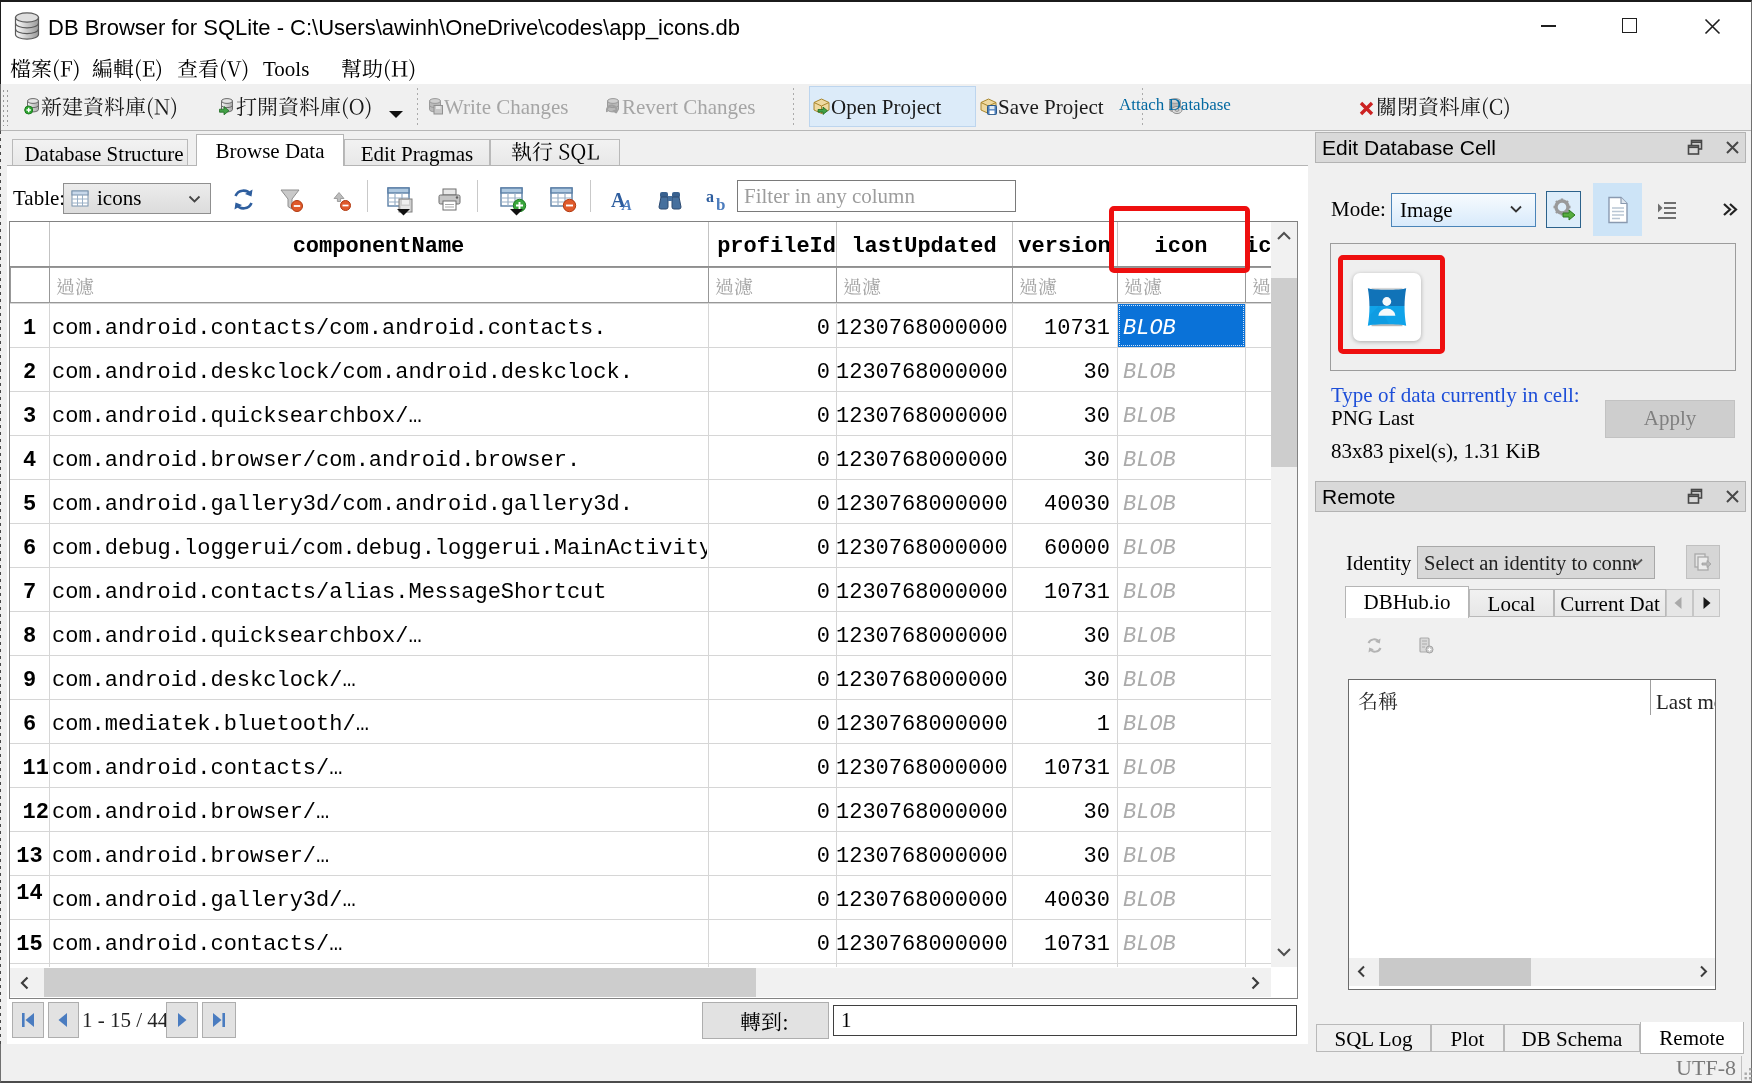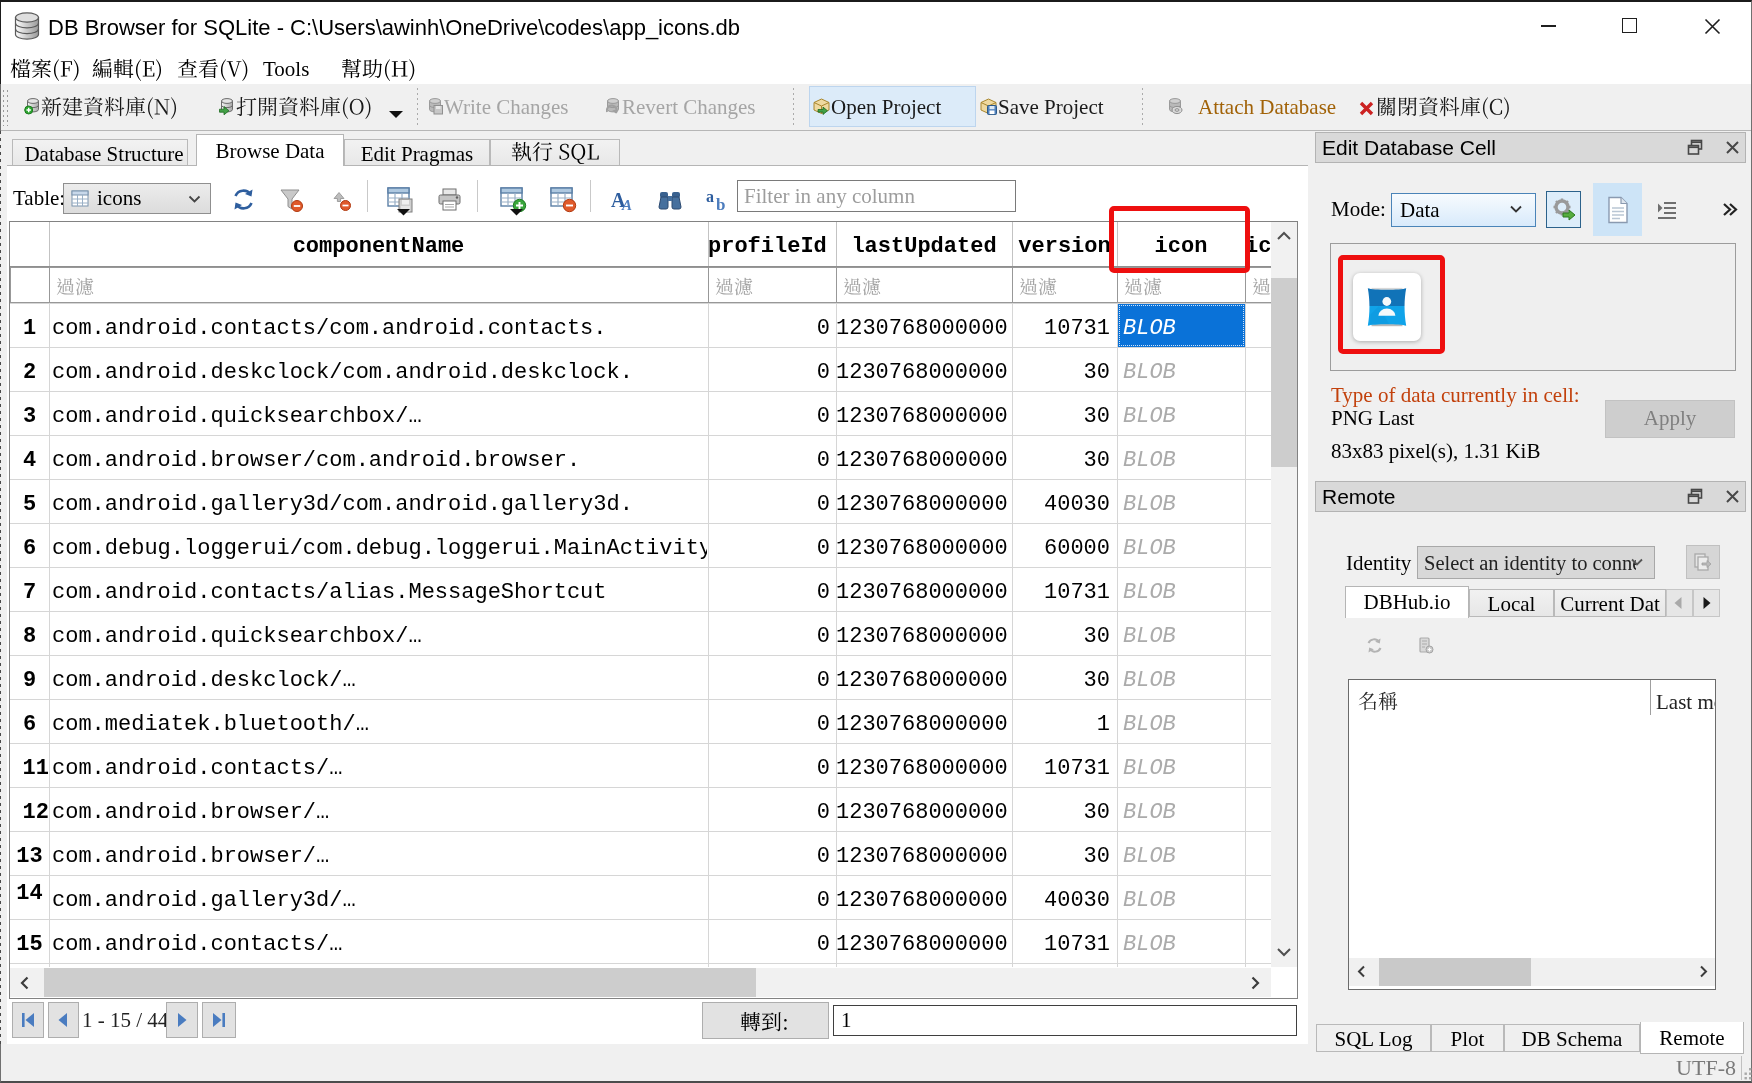--- a/index.html
+++ b/index.html
@@ -135,21 +135,21 @@
         <stop offset="0" stop-color="#f4f4f4"></stop>
         <stop offset="1" stop-color="#a8a8a8"></stop>
       </linearGradient>
     </defs>
     <path d="M3.5 4 v8.5 a5.5 2.4 0 0 0 11 0 V4 Z" fill="#b9b9b9" stroke="#9a9a9a"></path>
     <ellipse cx="9" cy="4" rx="5.5" ry="2.4" fill="#d0d0d0" stroke="#9a9a9a"></ellipse>
     <path d="M3.5 8.2 a5.5 2.4 0 0 0 11 0" fill="none" stroke="#9a9a9a"></path>
     <ellipse cx="11" cy="13" rx="5" ry="3.6" fill="#d9d9d9" stroke="#8f8f8f"></ellipse>
     <ellipse cx="11" cy="13" rx="2" ry="1.3" fill="none" stroke="#8f8f8f"></ellipse>
   </svg>
-<div class="abs ser" style="left:1198px;top:95px;font-size:21px;color:#a16207">Attach Database</div>
+<div class="abs ser" style="left:1119px;top:95px;font-size:17px;color:#0369a1">Attach Database</div>
 <svg class="abs" style="left:1358px;top:100px" width="17" height="17" viewBox="0 0 17 17">
     <path d="M3 3 L14 14 M14 3 L3 14" stroke="#cc2222" stroke-width="3.4"></path>
   </svg>
 <svg width="136" height="24" style="position:absolute;left:1376.0px;top:95.5px" viewBox="0 0 136 24">
     <path transform="translate(0,18.48)" d="M12.936 -11.046000000000001 12.957 -11.319H17.367V-0.7140000000000001C17.367 -0.378 17.241 -0.231 16.8 -0.231C16.338 -0.231 13.902000000000001 -0.399 13.902000000000001 -0.399V-0.084C14.952000000000002 0.042 15.540000000000001 0.252 15.897 0.462C16.191000000000003 0.672 16.338 1.05 16.401 1.449C18.438000000000002 1.26 18.669 0.525 18.669 -0.546V-15.435C19.089000000000002 -15.498000000000001 19.446 -15.666 19.593 -15.834000000000001L17.85 -17.157L17.157 -16.296H13.062000000000001L11.676 -16.926000000000002V-10.647H11.865C12.096 -10.647 12.306000000000001 -10.689 12.495000000000001 -10.773000000000001C12.012 -10.017000000000001 11.214 -8.967 10.521 -8.568000000000001C10.416 -8.547 10.185 -8.484 10.185 -8.484L10.689 -7.266C10.815000000000001 -7.308000000000001 10.941 -7.413 11.067 -7.602L12.894 -7.938000000000001C12.201 -7.266 11.466000000000001 -6.615 10.773000000000001 -6.237C10.647 -6.174 10.374 -6.132000000000001 10.374 -6.132000000000001L10.899000000000001 -4.956C11.025 -4.998 11.151000000000002 -5.082000000000001 11.256 -5.271C12.705 -5.502000000000001 14.217 -5.838 15.204 -6.048C15.351 -5.7330000000000005 15.456000000000001 -5.397 15.498000000000001 -5.103000000000001C16.380000000000003 -4.347 17.304000000000002 -6.1530000000000005 14.658000000000001 -7.581L14.385000000000002 -7.434C14.595 -7.182 14.826 -6.846 15.015 -6.489000000000001L11.844000000000001 -6.1530000000000005C13.146 -6.993 14.511000000000001 -8.106 15.33 -8.946C15.771 -8.799000000000001 16.044 -8.946 16.17 -9.093L14.805000000000001 -10.122C14.49 -9.702 14.007000000000001 -9.093 13.440000000000001 -8.484L11.445 -8.4C12.159 -8.904 12.894 -9.534 13.398000000000001 -10.038C13.839 -9.933 14.112 -10.101 14.217 -10.269ZM7.077000000000001 -4.704000000000001 5.25 -4.9350000000000005V-2.7510000000000003C4.956 -2.625 4.641 -2.4570000000000003 4.473 -2.31L5.985 -1.302L6.531000000000001 -1.995H8.484C8.148 -0.882 7.119000000000001 0.168 4.599 0.882L4.809 1.197C8.925 0.273 9.723 -1.407 9.765 -3.024V-4.347C10.248000000000001 -4.41 10.395000000000001 -4.599 10.437000000000001 -4.851L8.631 -5.04V-3.0450000000000004L8.610000000000001 -2.604H6.363V-4.179C6.825 -4.263 7.035 -4.431 7.077000000000001 -4.704000000000001ZM3.3600000000000003 1.113V-11.319H7.245C6.846 -10.626000000000001 5.859 -9.135 4.998 -8.589C4.872 -8.547 4.641 -8.484 4.641 -8.484L5.166 -7.287000000000001C5.271 -7.329000000000001 5.418 -7.434 5.523000000000001 -7.623L7.182 -7.917000000000001C6.489000000000001 -7.224 5.712000000000001 -6.594 5.019 -6.195C4.893000000000001 -6.1530000000000005 4.62 -6.090000000000001 4.62 -6.090000000000001L5.103000000000001 -4.914000000000001C5.187 -4.956 5.292000000000001 -5.019 5.397 -5.1240000000000006C6.804 -5.397 8.295 -5.7540000000000004 9.24 -5.964C9.345 -5.712000000000001 9.408000000000001 -5.46 9.450000000000001 -5.25C10.332 -4.494000000000001 11.235000000000001 -6.279000000000001 8.631 -7.623L8.358 -7.476000000000001C8.610000000000001 -7.182 8.862 -6.783 9.072000000000001 -6.363L6.006 -6.069C7.434 -6.972 8.925 -8.211 9.828000000000001 -9.114C10.248000000000001 -8.967 10.521 -9.114 10.647 -9.282L9.282 -10.290000000000001C8.946 -9.828000000000001 8.4 -9.177000000000001 7.791 -8.526L5.859 -8.421000000000001C6.636 -8.967 7.413 -9.66 7.938000000000001 -10.206000000000001C8.358 -10.101 8.631 -10.269 8.736 -10.437000000000001L8.421000000000001 -10.626000000000001C8.799000000000001 -10.71 9.219000000000001 -10.92 9.24 -11.046000000000001V-15.498000000000001C9.597000000000001 -15.561000000000002 9.933 -15.708 10.059000000000001 -15.855L8.484 -17.073L7.791 -16.296H3.4650000000000003L2.079 -16.989V1.617H2.31C2.9400000000000004 1.617 3.3600000000000003 1.2810000000000001 3.3600000000000003 1.113ZM12.999 -4.809 11.067 -5.019V1.0290000000000001H11.277000000000001C11.718 1.0290000000000001 12.201 0.777 12.201 0.63V-2.079H14.616000000000001V-0.9870000000000001H14.826C15.246 -0.9870000000000001 15.708 -1.239 15.708 -1.365V-4.032C16.233 -4.1160000000000005 16.422 -4.284000000000001 16.464000000000002 -4.599L14.616000000000001 -4.788V-2.709H12.201V-4.242C12.747000000000002 -4.305000000000001 12.957 -4.515000000000001 12.999 -4.809ZM7.308000000000001 -11.319H7.98V-10.899000000000001ZM17.367 -11.949000000000002H12.957V-13.545000000000002H17.367ZM17.367 -14.154000000000002H12.957V-15.666H17.367ZM7.98 -11.928H3.3600000000000003V-13.545000000000002H7.98ZM7.98 -14.154000000000002H3.3600000000000003V-15.666H7.98Z M31.857 -9.24 31.899 -6.888000000000001H25.998L26.145 -6.300000000000001H30.975C29.82 -4.242 27.993000000000002 -2.3520000000000003 25.704 -1.008L25.914 -0.6930000000000001C28.413 -1.806 30.492 -3.3810000000000002 31.92 -5.3340000000000005L31.983 -1.155C31.983 -0.903 31.92 -0.8190000000000001 31.584000000000003 -0.8190000000000001C31.206000000000003 -0.8190000000000001 29.4 -0.9450000000000001 29.4 -0.9450000000000001V-0.651C30.282 -0.546 30.765 -0.336 30.996000000000002 -0.063C31.227 0.189 31.332 0.609 31.332 1.008C33.033 0.8190000000000001 33.285 -0.042 33.264 -1.1340000000000001L33.18 -6.300000000000001H36.645C36.939 -6.300000000000001 37.107 -6.384 37.17 -6.615C36.582 -7.224 35.574 -8.022 35.574 -8.022L34.734 -6.888000000000001H33.159L33.138 -8.463000000000001C33.663 -8.547 33.831 -8.757 33.894 -9.051ZM28.812 -15.624V-13.608H24.423000000000002V-15.624ZM23.079 -16.233V1.6380000000000001H23.31C23.961 1.6380000000000001 24.423000000000002 1.2810000000000001 24.423000000000002 1.0710000000000002V-10.290000000000001H28.812V-9.324H29.001C29.442 -9.324 30.114 -9.639000000000001 30.134999999999998 -9.765V-15.435C30.471 -15.498000000000001 30.786 -15.666 30.912 -15.813L29.337 -17.01L28.602 -16.233H24.528L23.079 -16.947000000000003ZM24.423000000000002 -12.999H28.812V-10.899000000000001H24.423000000000002ZM38.535 -15.624V-13.608H33.957V-15.624ZM32.634 -16.233V-9.555H32.823C33.39 -9.555 33.957 -9.870000000000001 33.957 -9.996V-10.290000000000001H38.535V-0.5670000000000001C38.535 -0.231 38.43 -0.10500000000000001 38.031000000000006 -0.10500000000000001C37.59 -0.10500000000000001 35.469 -0.273 35.469 -0.273V0.063C36.414 0.21000000000000002 36.918 0.378 37.254000000000005 0.609C37.527 0.8190000000000001 37.653000000000006 1.197 37.716 1.6380000000000001C39.69 1.4280000000000002 39.879000000000005 0.7140000000000001 39.879000000000005 -0.399V-15.351C40.32 -15.435 40.656000000000006 -15.624 40.803 -15.792000000000002L39.039 -17.136000000000003L38.325 -16.233H34.062L32.634 -16.884ZM33.957 -12.999H38.535V-10.899000000000001H33.957Z M48.72 -12.726 47.775 -11.508000000000001H43.155L43.323 -10.878H49.917C50.211 -10.878 50.421 -10.983 50.463 -11.214C49.791 -11.865 48.72 -12.726 48.72 -12.726ZM48.069 -16.821 47.124 -15.624H43.722L43.89 -14.994000000000002H49.266C49.539 -14.994000000000002 49.749 -15.099 49.812 -15.33C49.14 -15.96 48.069 -16.821 48.069 -16.821ZM53.823 -1.344 53.718 -0.9660000000000001C56.49 -0.315 58.506 0.651 59.703 1.512C61.32 2.604 63.693 -0.525 53.823 -1.344ZM51.891 -0.462 50.147999999999996 -1.743C48.741 -0.672 45.843 0.672 43.302 1.365L43.407 1.7220000000000002C46.179 1.344 49.119 0.462 50.883 -0.399C51.387 -0.252 51.744 -0.273 51.891 -0.462ZM47.502 -2.604V-4.1160000000000005H57.54V-2.604ZM46.158 -9.723V-0.756H46.368C47.082 -0.756 47.502 -1.0710000000000002 47.502 -1.1760000000000002V-1.9740000000000002H57.54V-1.1760000000000002H57.771C58.400999999999996 -1.1760000000000002 58.947 -1.4700000000000002 58.947 -1.554V-8.337C59.388000000000005 -8.4 59.598 -8.505 59.745000000000005 -8.673L58.17 -9.891L57.477000000000004 -9.051H47.754ZM47.502 -4.746V-6.237H57.54V-4.746ZM47.502 -6.846V-8.421000000000001H57.54V-6.846ZM56.511 -14.49 54.453 -14.721C54.264 -12.852 53.528999999999996 -11.235000000000001 48.825 -9.765L49.035 -9.366000000000001C53.361000000000004 -10.353 54.852000000000004 -11.592 55.461 -12.873000000000001C56.154 -11.55 57.603 -10.122 60.858000000000004 -9.408000000000001C60.942 -10.143 61.362 -10.332 62.034000000000006 -10.437000000000001V-10.689C58.212 -11.298 56.427 -12.327 55.671 -13.440000000000001L55.797 -13.965000000000002C56.259 -14.007000000000001 56.469 -14.238000000000001 56.511 -14.49ZM54.39 -17.304000000000002 52.143 -17.724C51.681 -15.96 50.673 -13.923 49.455 -12.747000000000002L49.707 -12.537C50.799 -13.188 51.765 -14.154000000000002 52.521 -15.183000000000002H58.8C58.527 -14.469000000000001 58.149 -13.566 57.855000000000004 -13.020000000000001L58.149 -12.852C58.842 -13.398000000000001 59.829 -14.322000000000001 60.333 -14.973C60.732 -14.994000000000002 60.984 -15.036000000000001 61.152 -15.162L59.619 -16.632L58.778999999999996 -15.792000000000002H52.941C53.214 -16.191000000000003 53.445 -16.59 53.634 -16.968C54.159 -16.989 54.327 -17.073 54.39 -17.304000000000002Z M73.269 -10.563 73.059 -10.374C74.172 -9.66 75.495 -8.316 75.873 -7.203C77.406 -6.258 78.309 -9.471 73.269 -10.563ZM74.06700000000001 -15.687000000000001 73.878 -15.498000000000001C74.886 -14.763000000000002 76.104 -13.461 76.461 -12.369000000000002C77.973 -11.466000000000001 78.897 -14.553 74.06700000000001 -15.687000000000001ZM73.311 -15.540000000000001 71.379 -16.254C70.875 -14.511000000000001 70.224 -12.474 69.72 -11.193000000000001L70.077 -11.025C70.896 -12.138 71.82 -13.776000000000002 72.534 -15.183000000000002C72.975 -15.162 73.227 -15.33 73.311 -15.540000000000001ZM69.762 -8.232000000000001 69.489 -8.106C70.182 -6.909000000000001 71.001 -5.04 71.08500000000001 -3.633C72.429 -2.394 73.71000000000001 -5.439 69.762 -8.232000000000001ZM64.659 -16.002000000000002 64.344 -15.897C64.974 -14.616000000000001 65.751 -12.684000000000001 65.856 -11.256C67.095 -10.059000000000001 68.334 -12.915000000000001 64.659 -16.002000000000002ZM80.976 -17.220000000000002 78.918 -17.451V-5.376L72.849 -4.305000000000001L73.122 -3.7380000000000004L78.918 -4.767V1.659H79.17C79.674 1.659 80.22 1.3230000000000002 80.22 1.113V-5.019L82.845 -5.481000000000001C83.09700000000001 -5.502000000000001 83.286 -5.67 83.286 -5.901000000000001C82.67699999999999 -6.468 81.69 -7.287000000000001 81.69 -7.287000000000001L80.87100000000001 -5.7330000000000005L80.22 -5.607V-16.632C80.766 -16.716 80.913 -16.926000000000002 80.976 -17.220000000000002ZM71.421 -11.214 70.497 -10.059000000000001H69.216V-16.779C69.741 -16.863 69.909 -17.073 69.972 -17.367L67.872 -17.598000000000003V-10.059000000000001H63.882L64.05 -9.429H67.872V-7.917000000000001L65.961 -8.484C65.499 -6.048 64.659 -3.507 63.777 -1.8690000000000002L64.071 -1.701C65.373 -3.108 66.486 -5.229 67.242 -7.455C67.578 -7.455 67.788 -7.5600000000000005 67.872 -7.728000000000001V1.659H68.145C68.67 1.659 69.216 1.344 69.216 1.155V-9.429H72.555C72.849 -9.429 73.059 -9.534 73.122 -9.765C72.45 -10.374 71.421 -11.214 71.421 -11.214Z M100.023 -9.345V-7.392H96.411V-9.345ZM96.999 -14.091000000000001 95.088 -14.301V-12.222000000000001H88.788L88.956 -11.592H95.088V-9.975000000000001H91.581L90.153 -10.605V-3.0450000000000004H90.363C90.909 -3.0450000000000004 91.455 -3.3600000000000003 91.455 -3.507V-4.179H95.088V-2.037H87.927L88.116 -1.407H95.088V1.659H95.34C95.844 1.659 96.411 1.344 96.411 1.155V-1.407H103.635C103.929 -1.407 104.118 -1.512 104.16 -1.743C103.488 -2.394 102.396 -3.234 102.396 -3.234L101.43 -2.037H96.411V-4.179H100.023V-3.213H100.233C100.674 -3.213 101.325 -3.528 101.346 -3.6750000000000003V-9.156C101.724 -9.219000000000001 102.039 -9.387 102.144 -9.534L100.548 -10.752L99.834 -9.975000000000001H96.411V-11.592H102.58500000000001C102.879 -11.592 103.068 -11.697000000000001 103.131 -11.928C102.459 -12.579 101.388 -13.398000000000001 101.388 -13.398000000000001L100.464 -12.222000000000001H96.411V-13.608C96.831 -13.671000000000001 96.957 -13.839 96.999 -14.091000000000001ZM91.455 -7.392V-9.345H95.088V-7.392ZM91.455 -6.783H95.088V-4.809H91.455ZM100.023 -6.783V-4.809H96.411V-6.783ZM102.165 -16.527 101.157 -15.246H96.243C96.831 -15.750000000000002 96.495 -17.220000000000002 93.639 -17.619L93.429 -17.43C94.101 -16.926000000000002 94.92 -15.981000000000002 95.256 -15.246H88.431L86.856 -15.939000000000002V-9.513C86.856 -5.7330000000000005 86.646 -1.7850000000000001 84.609 1.3860000000000001L84.924 1.596C87.94800000000001 -1.491 88.179 -6.006 88.179 -9.534V-14.616000000000001H103.467C103.761 -14.616000000000001 103.95 -14.721 104.013 -14.952000000000002C103.32 -15.624 102.165 -16.527 102.165 -16.527Z M108.423 -6.3420000000000005C108.423 -10.269 109.242 -13.020000000000001 112.035 -16.863L111.636 -17.199C108.444 -13.944 106.932 -10.563 106.932 -6.3420000000000005C106.932 -2.1420000000000003 108.444 1.239 111.636 4.515000000000001L112.035 4.158C109.284 0.336 108.423 -2.436 108.423 -6.3420000000000005Z M121.506 0.336C123.20700000000001 0.336 124.635 0.0 126.042 -0.8400000000000001L126.084 -4.179H125.13900000000001L124.509 -1.0290000000000001C123.62700000000001 -0.5670000000000001 122.703 -0.378 121.69500000000001 -0.378C118.31400000000001 -0.378 115.81500000000001 -2.9400000000000004 115.81500000000001 -7.644C115.81500000000001 -12.285 118.31400000000001 -14.889000000000001 121.77900000000001 -14.889000000000001C122.745 -14.889000000000001 123.543 -14.721 124.34100000000001 -14.301L124.971 -11.109H125.91600000000001L125.85300000000001 -14.469000000000001C124.509 -15.267000000000001 123.22800000000001 -15.645000000000001 121.506 -15.645000000000001C117.117 -15.645000000000001 113.82000000000001 -12.537 113.82000000000001 -7.602C113.82000000000001 -2.6670000000000003 116.991 0.336 121.506 0.336Z M131.418 -6.3420000000000005C131.418 -2.436 130.578 0.315 127.785 4.158L128.184 4.515000000000001C131.355 1.26 132.888 -2.1420000000000003 132.888 -6.3420000000000005C132.888 -10.563 131.355 -13.944 128.184 -17.199L127.785 -16.863C130.51500000000001 -13.041 131.418 -10.269 131.418 -6.3420000000000005Z" fill="#1a1a1a"></path>
   </svg>
 <div class="abs" style="left:7px;top:166px;width:1301px;height:878px;background:#fff"></div>
 <div class="abs" style="left:7px;top:165px;width:1301px;height:1px;background:#b5b5b5"></div>
 <div class="abs" style="left:344px;top:139px;width:146px;height:26px;background:linear-gradient(#f2f2f2,#e8e8e8);border:1px solid #b9b9b9;border-bottom:none"></div>
 <div class="abs ser" style="left:344px;top:142px;width:146px;text-align:center;font-size:21px;color:#000">Edit Pragmas</div>
@@ -241,21 +241,21 @@
 <rect x="11" y="8" width="4" height="5" fill="#46709e"></rect>
   </svg>
 <svg class="abs" style="left:705px;top:188px" width="26" height="25" viewBox="0 0 26 25">
 <text x="1" y="14" font-family="Liberation Serif" font-size="16" font-weight="bold" fill="#2d5d9e">a</text>
 <text x="11" y="22" font-family="Liberation Serif" font-size="17" font-weight="bold" fill="#4d7dbe">b</text>
   </svg>
 <div class="abs" style="left:737px;top:180px;width:279px;height:32px;background:#fff;border:1px solid #7a7a7a"></div>
 <div class="abs ser" style="left:744px;top:184px;font-size:21px;color:#9d9d9d">Filter in any column</div>
 <div class="abs" style="left:9px;top:221px;width:1289px;height:778px;background:#fff;border:1px solid #828282"></div>
 <div class="abs mono" style="left:49px;top:225px;width:659px;height:44px;line-height:44px;text-align:center;font-weight:bold;font-size:22px;color:#000;overflow:hidden">componentName</div>
-<div class="abs mono" style="left:708px;top:225px;width:128px;height:44px;line-height:44px;text-align:left;font-weight:bold;font-size:22px;color:#000;overflow:hidden">profileId</div>
+<div class="abs mono" style="left:708px;top:225px;width:128px;height:44px;line-height:44px;text-align:right;font-weight:bold;font-size:22px;color:#000;overflow:hidden">profileId</div>
 <div class="abs mono" style="left:836px;top:225px;width:176px;height:44px;line-height:44px;text-align:center;font-weight:bold;font-size:22px;color:#000;overflow:hidden">lastUpdated</div>
 <div class="abs mono" style="left:1012px;top:225px;width:105px;height:44px;line-height:44px;text-align:center;font-weight:bold;font-size:22px;color:#000;overflow:hidden">version</div>
 <div class="abs mono" style="left:1117px;top:225px;width:128px;height:44px;line-height:44px;text-align:center;font-weight:bold;font-size:22px;color:#000;overflow:hidden">icon</div>
 <div class="abs mono" style="left:1245px;top:225px;width:26px;height:44px;line-height:44px;text-align:center;font-weight:bold;font-size:22px;color:#000;overflow:hidden">ic</div>
 <div class="abs" style="left:49px;top:222px;width:1px;height:44px;background:#c3c3c3"></div>
 <div class="abs" style="left:708px;top:222px;width:1px;height:44px;background:#c3c3c3"></div>
 <div class="abs" style="left:836px;top:222px;width:1px;height:44px;background:#c3c3c3"></div>
 <div class="abs" style="left:1012px;top:222px;width:1px;height:44px;background:#c3c3c3"></div>
 <div class="abs" style="left:1117px;top:222px;width:1px;height:44px;background:#c3c3c3"></div>
 <div class="abs" style="left:1245px;top:222px;width:1px;height:44px;background:#c3c3c3"></div>
@@ -446,21 +446,21 @@
     <rect x="4.5" y="1.5" width="10" height="8.5" fill="none" stroke="#474747" stroke-width="1.6"></rect>
     <path d="M4.5 3.2 h10" stroke="#474747" stroke-width="1.8"></path>
     <rect x="1.5" y="6.5" width="10" height="8.5" fill="#d9d9d9" stroke="#474747" stroke-width="1.6"></rect>
     <path d="M1.5 8.2 h10" stroke="#474747" stroke-width="1.8"></path>
   </svg>
 <svg class="abs" style="left:1725px;top:140px" width="15" height="15" viewBox="0 0 15 15">
     <path d="M2 2 L13 13 M13 2 L2 13" stroke="#474747" stroke-width="2"></path>
   </svg>
 <div class="abs ser" style="left:1331px;top:197px;font-size:21px;color:#000">Mode:</div>
 <div class="abs" style="left:1391px;top:193px;width:145px;height:34px;background:linear-gradient(#f7fbfe,#d8eafb);border:1px solid #4a84b8"></div>
-<div class="abs ser" style="left:1400px;top:198px;font-size:21px;color:#000">Data</div>
+<div class="abs ser" style="left:1400px;top:198px;font-size:21px;color:#000">Image</div>
 <svg class="abs" style="left:1509px;top:205px" width="14" height="9" viewBox="0 0 14 9">
     <path d="M2 1.5 L7 6.5 L12 1.5" fill="none" stroke="#333" stroke-width="1.8"></path>
   </svg>
 <div class="abs" style="left:1546px;top:191px;width:35px;height:37px;background:#ddedfa;border:1px solid #2c628b"></div>
 <svg class="abs" style="left:1551px;top:197px" width="25" height="25" viewBox="0 0 25 25">
 <circle cx="11" cy="10" r="6" fill="none" stroke="#9a9a9a" stroke-width="3.4"></circle>
 <g stroke="#9a9a9a" stroke-width="2.4">
 <path d="M11 1.5 v3 M11 15.5 v3 M2.5 10 h3 M16.5 10 h3 M5 4 l2.1 2.1 M14.9 13.9 l2.1 2.1 M17 4 l-2.1 2.1 M7.1 13.9 L5 16"></path>
     </g>
 <path d="M12 16 h6 v-3 l6 5 -6 5 v-3 h-6 z" fill="#56ad3f" stroke="#2c7a1e"></path>
@@ -493,21 +493,21 @@
 <clipPath id="cb">
         <rect x="0" y="19" width="40" height="21"></rect>
       </clipPath>
     </defs>
 <path clip-path="url(#ct)" d="M0.8 1.3 C6.5 3.3 33.5 3.3 39.2 1.3 C37 13 37 26.5 39.2 38.7 C33.5 36.7 6.5 36.7 0.8 38.7 C3 26.5 3 13 0.8 1.3 Z" fill="#1173b8"></path>
 <path clip-path="url(#cb)" d="M0.8 1.3 C6.5 3.3 33.5 3.3 39.2 1.3 C37 13 37 26.5 39.2 38.7 C33.5 36.7 6.5 36.7 0.8 38.7 C3 26.5 3 13 0.8 1.3 Z" fill="#10a3e9"></path>
 <path clip-path="url(#cb)" d="M12 19 L3.5 27.5 L3 37 L22 37 Z" fill="#0d97dd" opacity="0.55"></path>
 <circle cx="19.8" cy="14.5" r="4.4" fill="#f5f9fb"></circle>
 <path d="M11.4 28.8 a8.5 7.2 0 0 1 17 0 z" fill="#f5f9fb"></path>
   </svg>
-<div class="abs ser" style="left:1331px;top:383px;font-size:21px;color:#c2410c">Type of data currently in cell:</div>
+<div class="abs ser" style="left:1331px;top:383px;font-size:21px;color:#1d4ed8">Type of data currently in cell:</div>
 <div class="abs ser" style="left:1331px;top:406px;font-size:21px;color:#000">PNG Last</div>
 <div class="abs ser" style="left:1331px;top:439px;font-size:21px;color:#000">83x83 pixel(s), 1.31 KiB</div>
 <div class="abs" style="left:1605px;top:400px;width:130px;height:38px;background:#cecece;border:1px solid #c2c2c2"></div>
 <div class="abs ser" style="left:1605px;top:406px;width:130px;text-align:center;font-size:21px;color:#7f7f7f">Apply</div>
 <div class="abs" style="left:1315px;top:481px;width:431px;height:31px;background:#d9d9d9;border:1px solid #b3b3b3"></div>
 <div class="abs sans" style="left:1322px;top:485px;font-size:21px;color:#000">Remote</div>
 <svg class="abs" style="left:1687px;top:488px" width="17" height="17" viewBox="0 0 17 17">
     <rect x="4.5" y="1.5" width="10" height="8.5" fill="none" stroke="#474747" stroke-width="1.6"></rect>
     <path d="M4.5 3.2 h10" stroke="#474747" stroke-width="1.8"></path>
     <rect x="1.5" y="6.5" width="10" height="8.5" fill="#d9d9d9" stroke="#474747" stroke-width="1.6"></rect>

